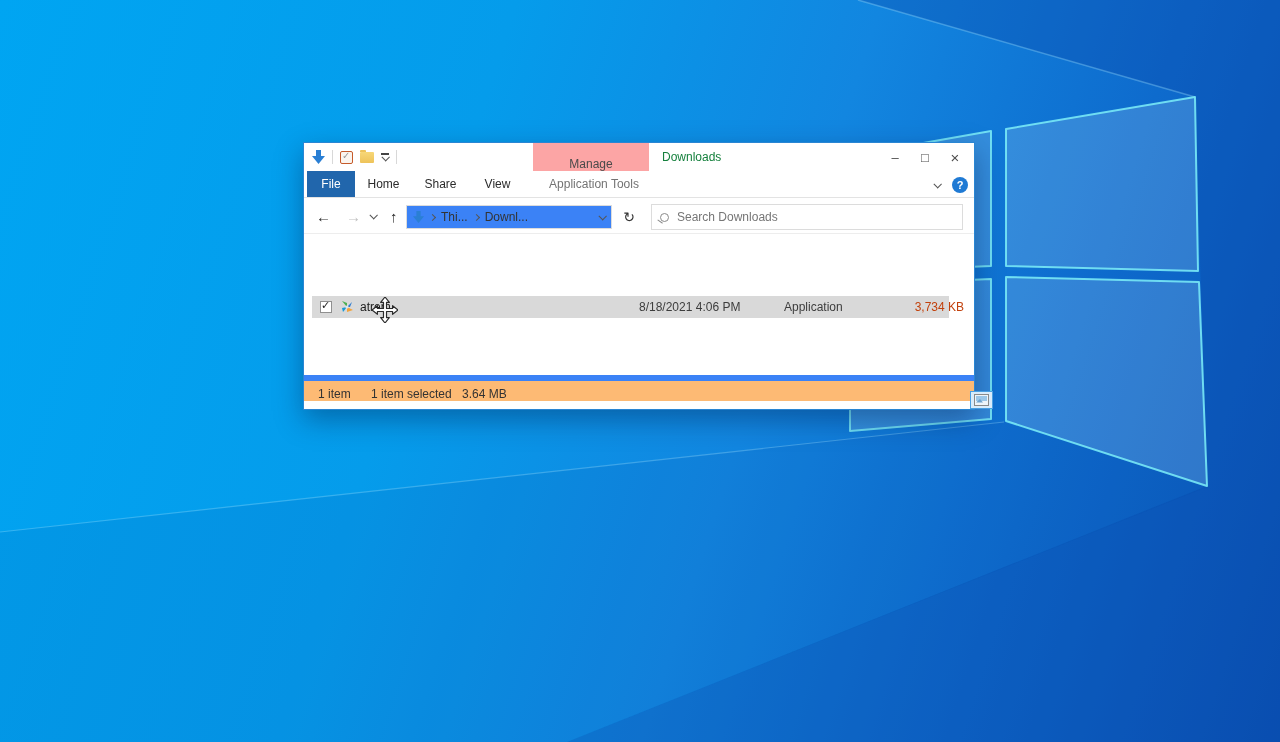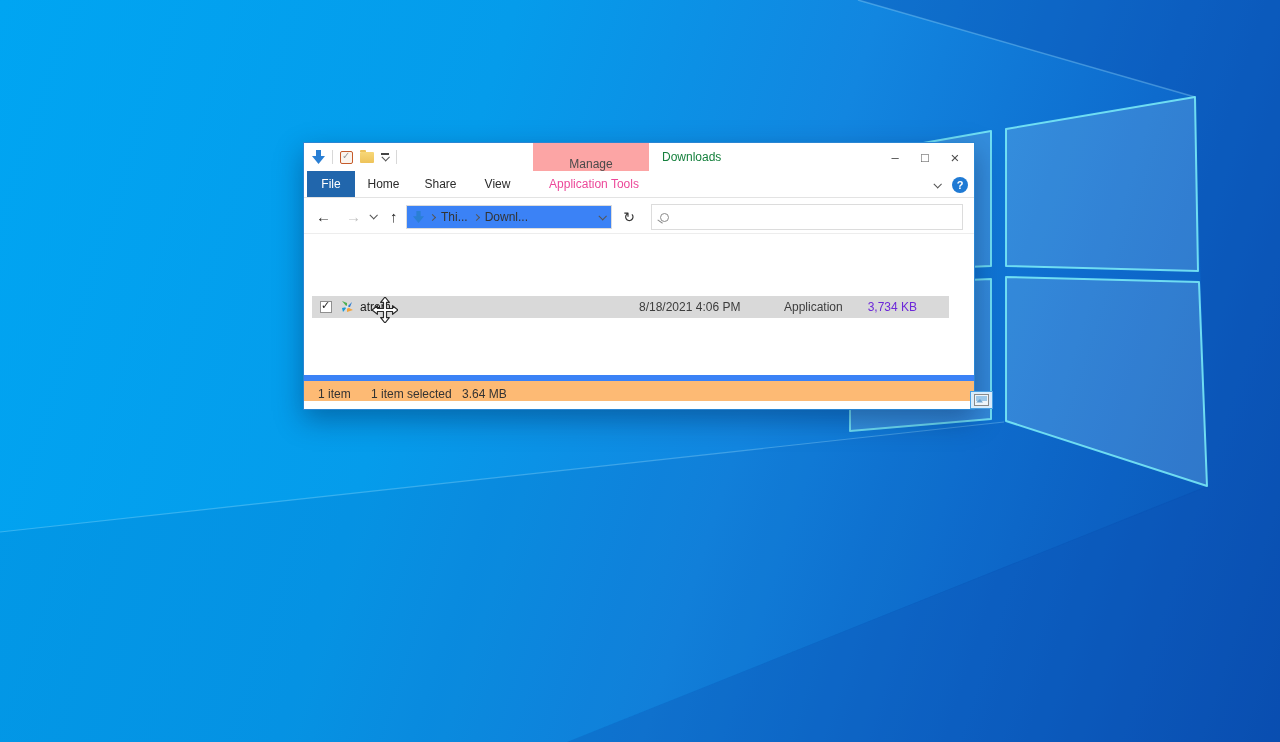--- a/index.html
+++ b/index.html
@@ -30,21 +30,21 @@
                 display:flex; align-items:flex-end; justify-content:center; color:#4a4a4a; }
   .win-title { position:absolute; left:358px; top:0; height:28px; display:flex; align-items:center; color:#15803d; }
   .caption-buttons { position:absolute; right:4px; top:0; height:28px; display:flex; }
   .caption-buttons span { width:30px; height:28px; display:flex; align-items:center; justify-content:center; color:#4d4d4d; font-size:13px; }
 
   
   .tabrow { position:absolute; left:0; top:28px; width:100%; height:27px; background:#fff; border-bottom:1px solid #e3e3e3; display:flex; }
   .tab { height:100%; display:flex; align-items:center; justify-content:center; color:#2b2b2b; }
   .tab.file { width:48px; margin-left:3px; background:#2166ac; color:#fff; }
   .tab.home,.tab.share,.tab.view { width:57px; }
-  .tab.apptools { width:116px; margin-left:10px; color:#ec4899; }
+  .tab.apptools { width:116px; margin-left:10px; color:#737373; }
   .ribbon-right { position:absolute; right:6px; top:28px; height:27px; display:flex; align-items:center; gap:12px; }
   .help-btn { width:16px; height:16px; border-radius:50%; background:#1f7ad4; color:#fff; font-size:11px; font-weight:bold;
               display:flex; align-items:center; justify-content:center; }
 
   
   .navbar { position:absolute; left:0; top:56px; width:100%; height:35px; background:#fff; border-bottom:1px solid #ededed;
             display:flex; align-items:center; }
   .nav-arrow { font-size:15px; color:#2c2c2c; line-height:1; }
   .nav-arrow.disabled { color:#c0c0c0; }
   .addressbar { position:absolute; left:102px; top:6px; width:206px; height:24px; border:1px solid #dcdcdc; background:#3b82f6;
@@ -75,21 +75,21 @@
   .grouprow .chev { border-color:#5a6b86; margin-top:-2px; }
   .group-line { flex:1; height:1px; background:#e4e4e4; margin-left:4px; }
 
   .filerow { position:absolute; left:8px; top:153px; width:637px; height:22px; background:#d9d9d9; }
   .filerow > * { position:absolute; top:0; height:22px; display:flex; align-items:center; }
   .fr-check { left:8px; }
   .fr-icon { left:28px; }
   .fr-name { left:48px; color:#1c1c1c; }
   .fr-date { left:327px; color:#3d3d3d; }
   .fr-type { left:472px; color:#3d3d3d; }
-  .fr-size { left:521px; width:84px; justify-content:flex-end; color:#6d28d9; }
+  .fr-size { left:568px; width:84px; justify-content:flex-end; color:#c2410c; }
 
   
   .statusbar { position:absolute; left:0; bottom:8px; width:100%; height:26px; border-top:6px solid #3b82f6; background:#fdba74; }
   .statusbar span { position:absolute; top:6px; color:#333; }
   .st-items { left:14px; }
   .st-selected { left:67px; }
   .st-size { left:158px; }
   .viewbtns { position:absolute; right:4px; top:4px; display:flex; gap:3px; }
   .viewbtn { width:23px; height:18px; display:flex; align-items:center; justify-content:center; border:1px solid transparent; }
   .viewbtn.active { border-color:#4aa0e2; background:#d9ecfb; }
@@ -177,20 +177,21 @@
         </svg>
         <span class="chev right"></span>
         <span>Thi...</span>
         <span class="chev right"></span>
         <span>Downl...</span>
         <span class="chev down addr-caret"></span>
       </div>
       <span class="refresh">↻</span>
       <div class="searchbox">
         <span class="mag"></span>
+        <input placeholder="Search Downloads" style="">
       </div>
     </div>
 
 
 
     <div class="filerow">
       <span class="fr-check">
           <span class="cbx checked"></span>
         </span>
       <span class="fr-icon">

